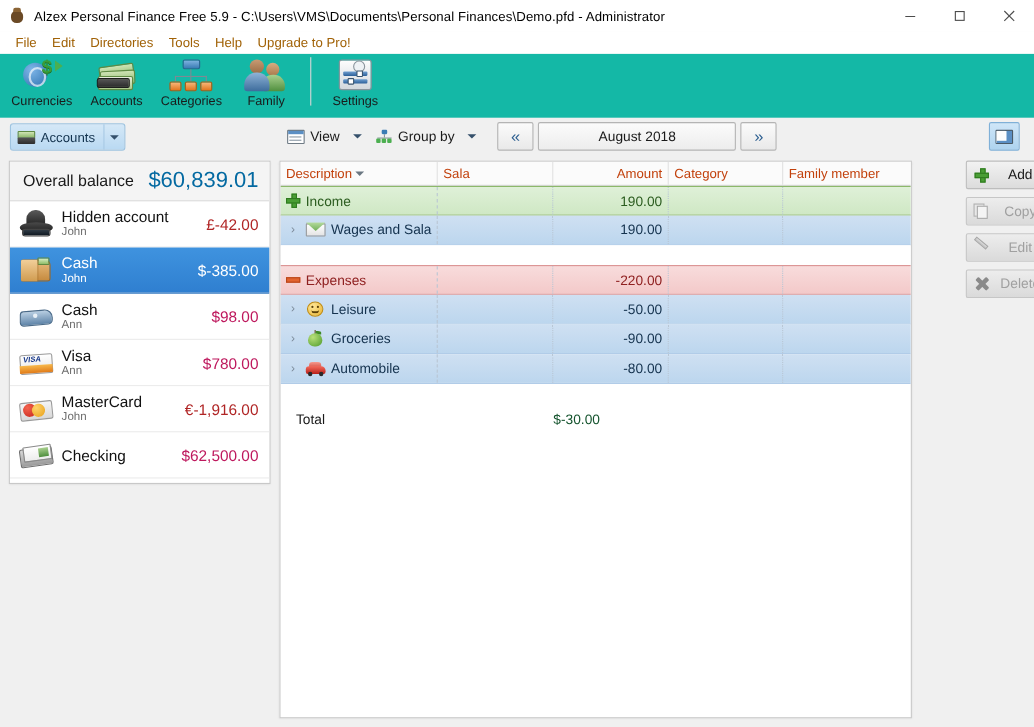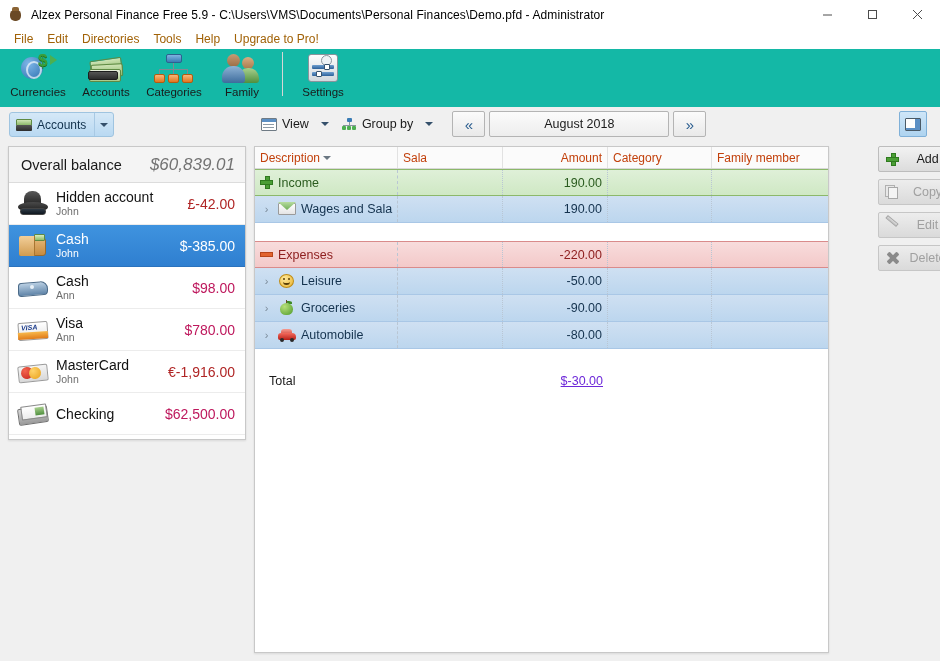--- a/index.html
+++ b/index.html
@@ -148,21 +148,21 @@
     background: #ffffff; border: 1px solid #c8c8c8;
     box-shadow: 0 1px 2px rgba(0,0,0,.10);
     overflow: hidden;
   }
   .overall {
     height: 36px; background: #f4f4f4; border-bottom: 1px solid #dcdcdc;
     display: flex; align-items: center; justify-content: space-between;
     padding: 0 10px 0 12px;
   }
   .overall .t { font-size: 14.5px; color: #1a1a1a; }
-  .overall .v { font-size: 17px; color: #737373; font-style: italic; }
+  .overall .v { font-size: 20px; color: #0369a1; }
 
   .acct-row {
     height: 42px; display: flex; align-items: center;
     padding: 0 10px 0 8px; border-bottom: 1px solid #ececec;
     position: relative;
   }
   .acct-row.sel { background: linear-gradient(#3f93df,#2f7fd0); border-bottom-color:#2a72bd; }
   .acct-row .icon { width: 32px; height: 30px; flex: none; position: relative; margin-right: 7px; }
   .acct-row .texts { flex: 1; min-width: 0; display: flex; flex-direction: column; justify-content: center; }
   .acct-row .nm { font-size: 14px; color: #111; line-height: 15px; }
@@ -327,22 +327,22 @@
      border:1px solid #2f7a1f;box-sizing:border-box;}
   .plusmark:before{left:5px;top:0;width:5px;height:13px;}
   .plusmark:after{left:0;top:4px;width:13px;height:5px;}
   .minusmark { width:13px;height:13px;position:relative;flex:none; }
   .minusmark:after{content:'';position:absolute;left:0;top:4px;width:13px;height:5px;
      background:#e2632f;border:1px solid #b8451a;box-sizing:border-box;}
 
   .total-row { display: flex; height: 30px; align-items: center; margin-top: 17px; }
   .total-row .tl { width: 143px; padding-left: 14px; font-size: 12.5px; color: #1a1a1a; }
   .total-row .sp { width: 105px; }
-  .total-row .tv { width: 105px; text-align: right; padding-right: 5px;
-     font-size: 12.5px; color: #6d28d9; text-decoration: underline; }
+  .total-row .tv { width: 105px; padding-right: 5px;
+     font-size: 12.5px; color: #14532d; }
 
   
   .actions { position: absolute; left: 878px; top: 146px; width: 93px; }
   .act-btn {
     height: 26px; margin-bottom: 7px; border-radius: 2px;
     display: flex; align-items: center; position: relative;
     background: linear-gradient(#f2f2f2,#dcdcdc); border: 1px solid #bdbdbd;
   }
   .act-btn .ai { width: 26px; display: flex; align-items: center; justify-content: center; flex: none; }
   .act-btn .al { flex: 1; text-align: center; font-size: 12.5px; color: #1a1a1a; padding-right: 20px; }

